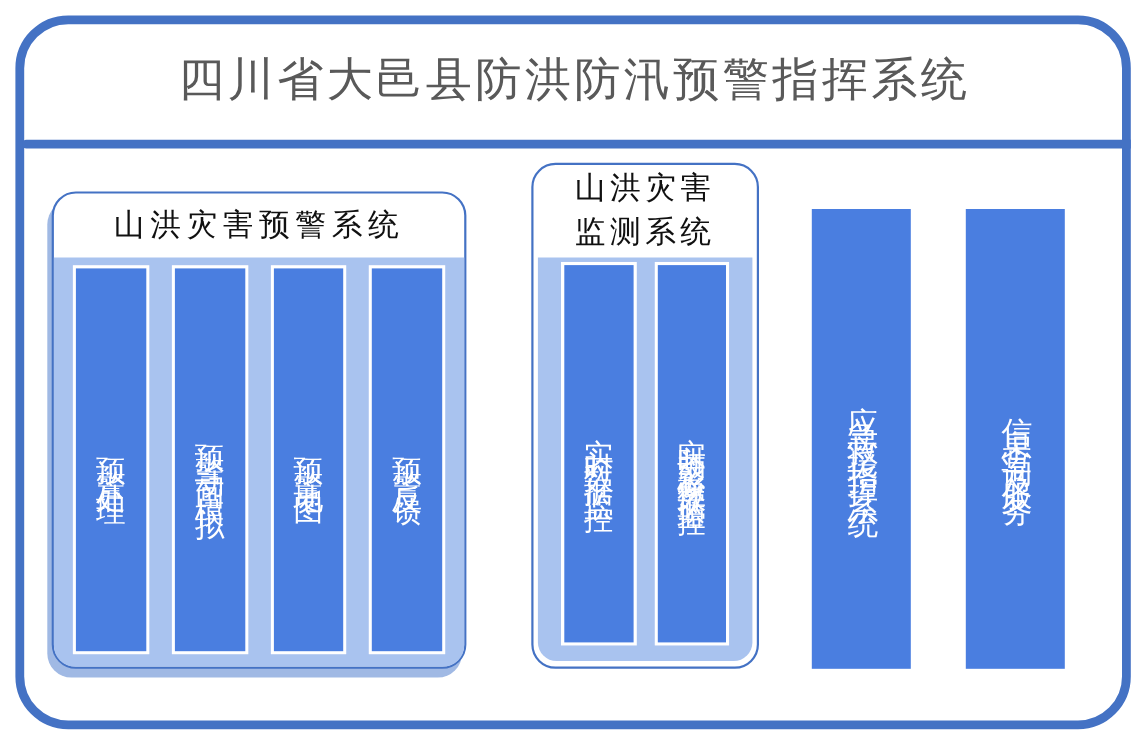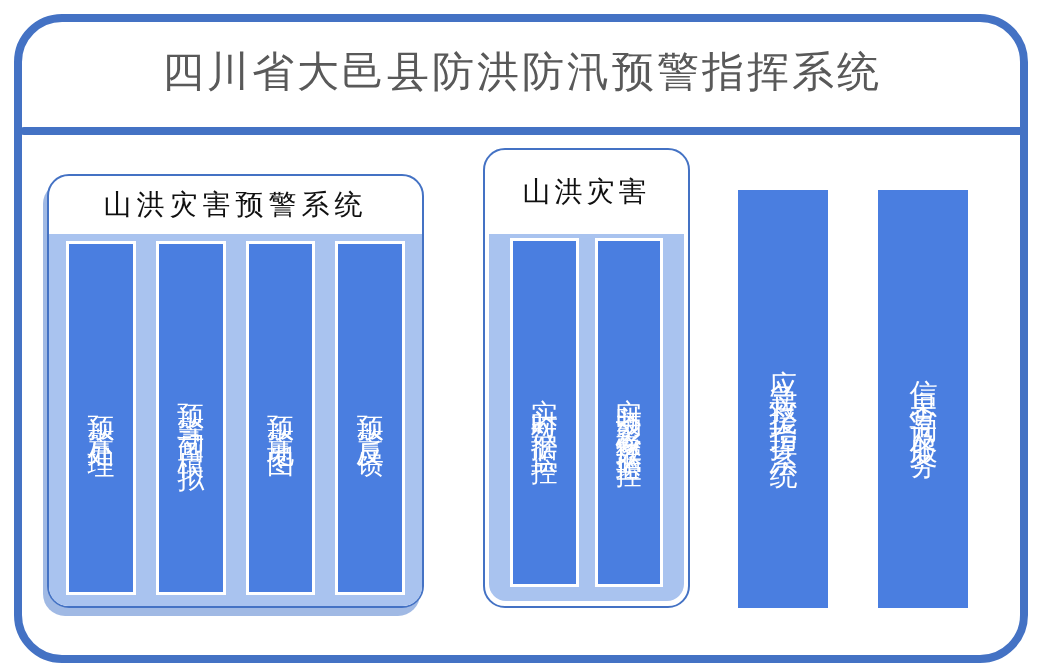--- a/index.html
+++ b/index.html
@@ -96,20 +96,21 @@
     </div>
     <div class="bar">
       <span class="bar-label">预警反馈</span>
     </div>
   </div>
 </div>
 
 <div class="group group-monitor">
   <div class="group-hdr">
     <span>山洪灾害</span>
+    <span>监测系统</span>
   </div>
   <div class="group-body">
     <div class="bar">
       <span class="bar-label">实时数据监控</span>
     </div>
     <div class="bar">
       <span class="bar-label tight">实时动态影像数据监控</span>
     </div>
   </div>
 </div>

